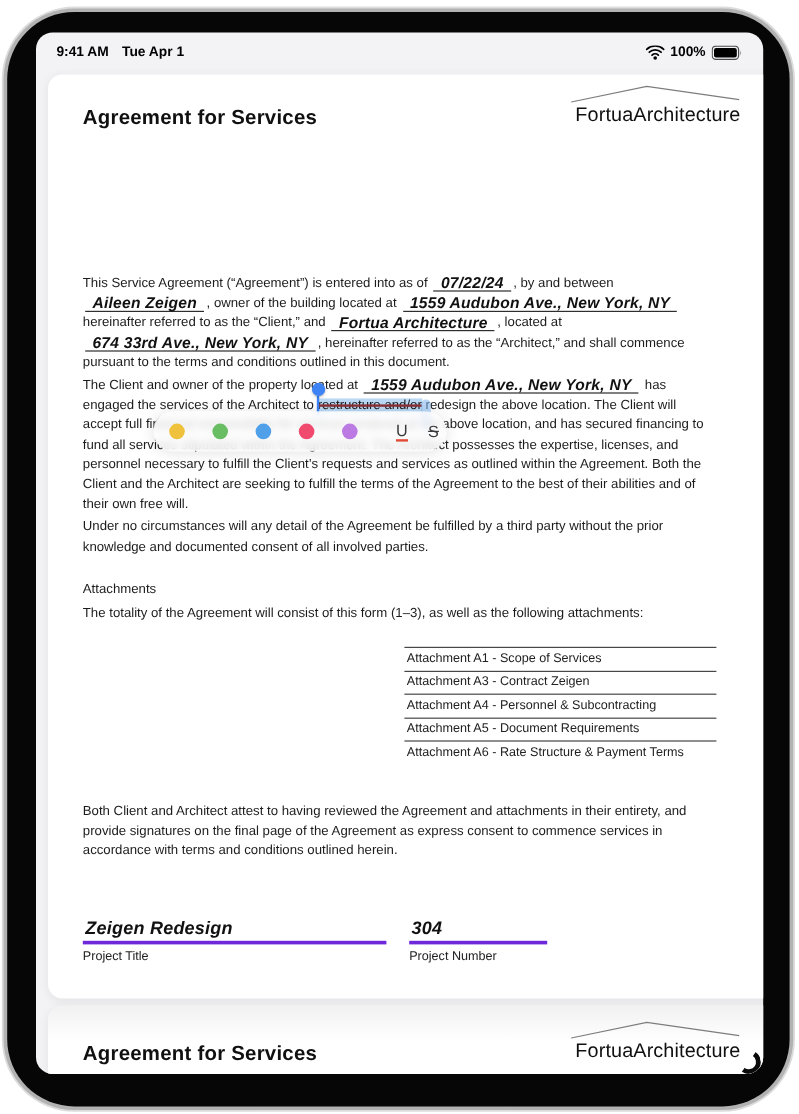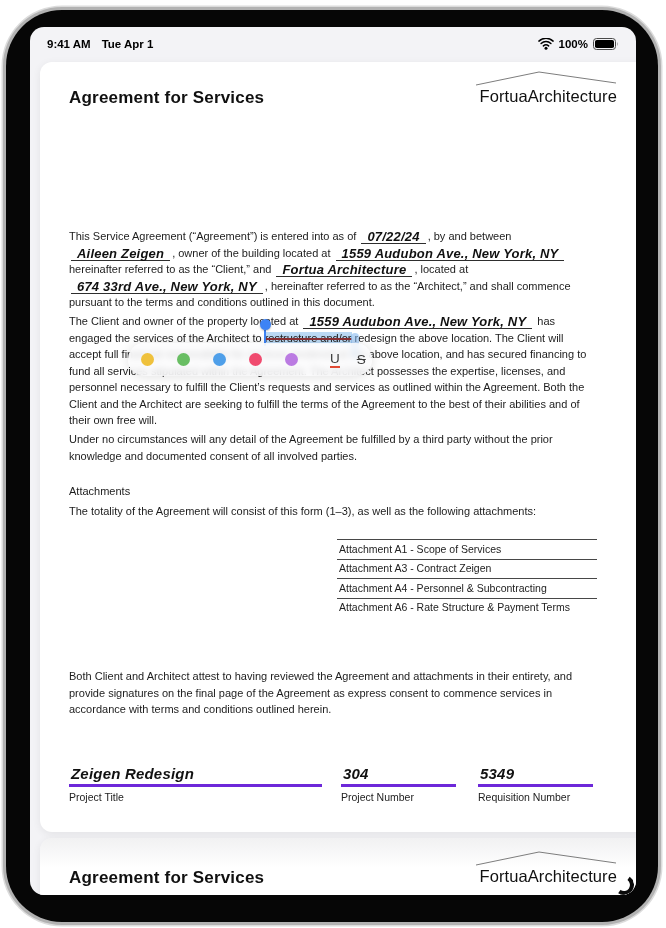--- a/index.html
+++ b/index.html
@@ -155,36 +155,33 @@
       </div>
 
       <p class="para p-third">Under no circumstances will any detail of the Agreement be fulfilled by a third party without the prior knowledge and documented consent of all involved parties.</p>
 
       <div class="attach-heading">Attachments</div>
       <p class="para attach-intro">The totality of the Agreement will consist of this form (1–3), as well as the following attachments:</p>
       <div class="attach-table">
         <div class="attach-row">Attachment A1 - Scope of Services</div>
         <div class="attach-row">Attachment A3 - Contract Zeigen</div>
         <div class="attach-row">Attachment A4 - Personnel &amp; Subcontracting</div>
+        <div class="attach-row">Attachment A5 - Document Requirements</div>
         <div class="attach-row">Attachment A6 - Rate Structure &amp; Payment Terms</div>
       </div>
 
       <p class="para closing">Both Client and Architect attest to having reviewed the Agreement and attachments in their entirety, and provide signatures on the final page of the Agreement as express consent to commence services in accordance with terms and conditions outlined herein.</p>
 
       <div class="field f1">
         <div class="value hand">Zeigen Redesign</div>
         <div class="label">Project Title</div>
       </div>
       <div class="field f2">
         <div class="value hand">304</div>
         <div class="label">Project Number</div>
-      </div>
-      <div class="field f3">
-        <div class="value hand">5349</div>
-        <div class="label">Requisition Number</div>
       </div>
 
     </div>
 
     <div class="page page2">
       <h1 class="doc-title">Agreement for Services</h1>
       <div class="brand">
         <svg class="brand-roof" width="142" height="17" viewBox="0 0 142 17">
           <polyline points="1,15 64,2 141,13" fill="none" stroke="#7d7d7d" stroke-width="1"></polyline>
         </svg>

